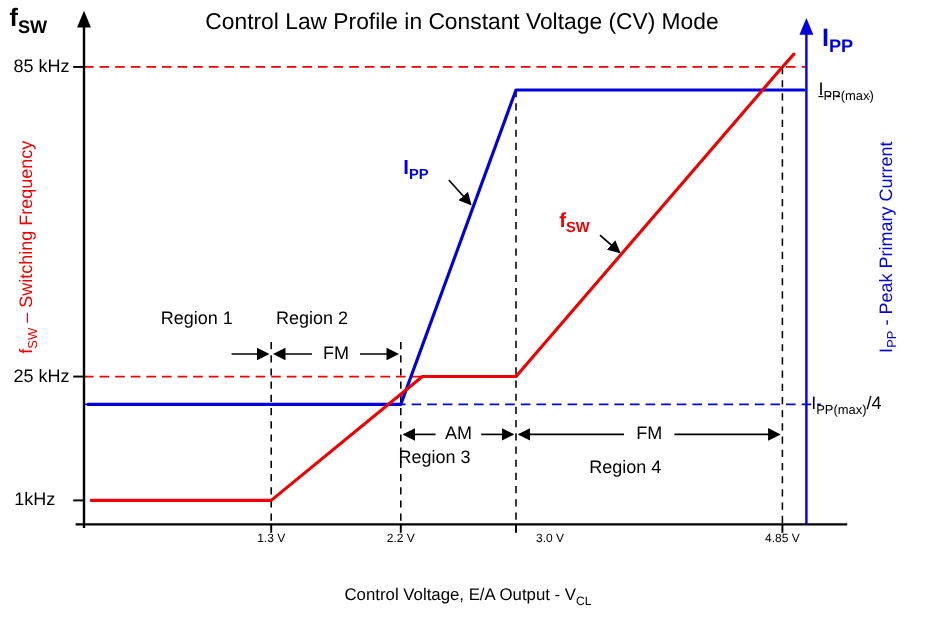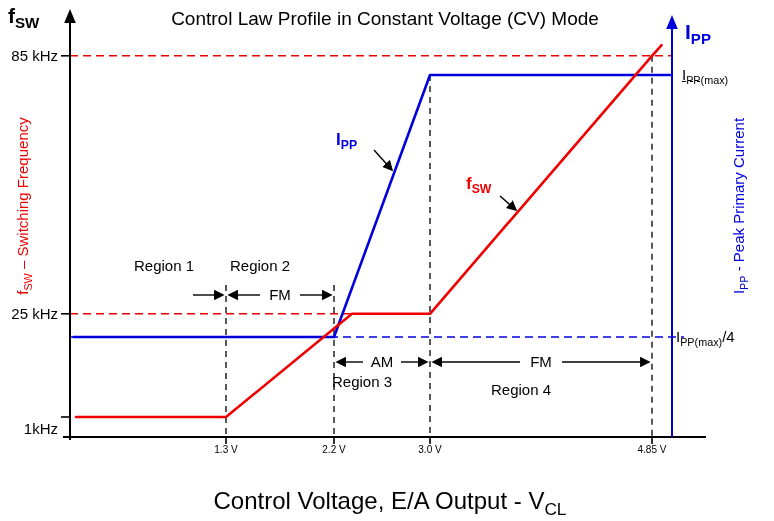--- a/index.html
+++ b/index.html
@@ -11,34 +11,34 @@
   #plot{position:absolute;left:0;top:0;}
   sub{font-size:0.72em;}
   .title{position:absolute;left:70px;top:8px;width:630px;text-align:center;font-size:19px;}
   .sym{position:absolute;font-weight:bold;font-size:21px;white-space:nowrap;}
   .fswsym{left:8px;top:4px;color:#000;}
   .ippsym{left:685px;top:20px;color:var(--blue);}
   .rot{position:absolute;font-size:15px;white-space:nowrap;text-align:center;transform:rotate(-90deg);}
   .rotleft{left:-113px;top:196px;width:274px;color:var(--red);}
   .rotright{left:592px;top:196px;width:296px;color:var(--blue);}
   .ytick{position:absolute;left:0;width:58px;text-align:right;font-size:15px;}
-  .yt-85{top:47px;} .yt-25{top:305px;} .yt-1{top:420px;}
+  .yt-85{top:47px;} .yt-25{top:305px;} .yt-1{top:408px;text-align:center;}
   .xtick{position:absolute;top:444px;width:80px;text-align:center;font-size:10px;}
-  .xt-0{left:186px;} .xt-1{left:294px;} .xt-2{left:390px;} .xt-3{left:612px;}
+  .xt-0{left:186px;} .xt-1{left:294px;} .xt-2{left:390px;text-align:right;} .xt-3{left:612px;}
   .rg{position:absolute;font-size:15px;text-align:left;width:100px;}
   .rg-1{left:134px;top:257px;} .rg-2{left:230px;top:257px;}
   .rg-3{left:332px;top:373px;} .rg-4{left:491px;top:381px;}
   .mode{position:absolute;font-size:15px;text-align:center;width:60px;}
   .md-2{left:250px;top:286px;} .md-3{left:352px;top:353px;} .md-4{left:511px;top:353px;}
   .clabel{position:absolute;font-weight:bold;font-size:17px;white-space:nowrap;}
   .cl-ipp{left:336px;top:130px;color:var(--blue);}
   .cl-fsw{left:466px;top:174px;color:var(--red);}
   .maxlbl{position:absolute;font-size:15px;white-space:nowrap;}
   .ipmax{left:682px;top:66px;text-decoration:underline;} .ipmax4{left:676px;top:328px;}
-  .xtitle{position:absolute;left:70px;top:487px;width:640px;text-align:center;font-size:24px;}
+  .xtitle{position:absolute;left:70px;top:487px;width:640px;text-align:center;font-size:14px;}
 </style>
 </head>
 <body>
 
 <div class="stage">
 
   <svg id="plot" width="774" height="521" viewBox="0 0 774 521">
       <defs>
         <marker id="arr" viewBox="0 0 10 10" refX="8.5" refY="5" markerWidth="7.5" markerHeight="7.5" orient="auto-start-reverse">
           <path d="M0 0L10 5L0 10z" fill="#000000"></path>

